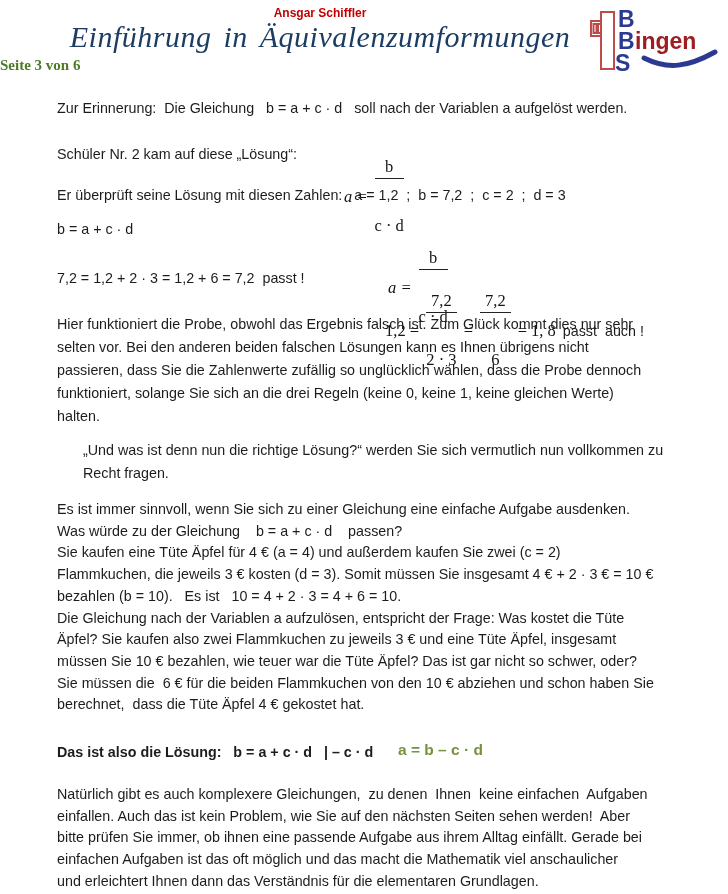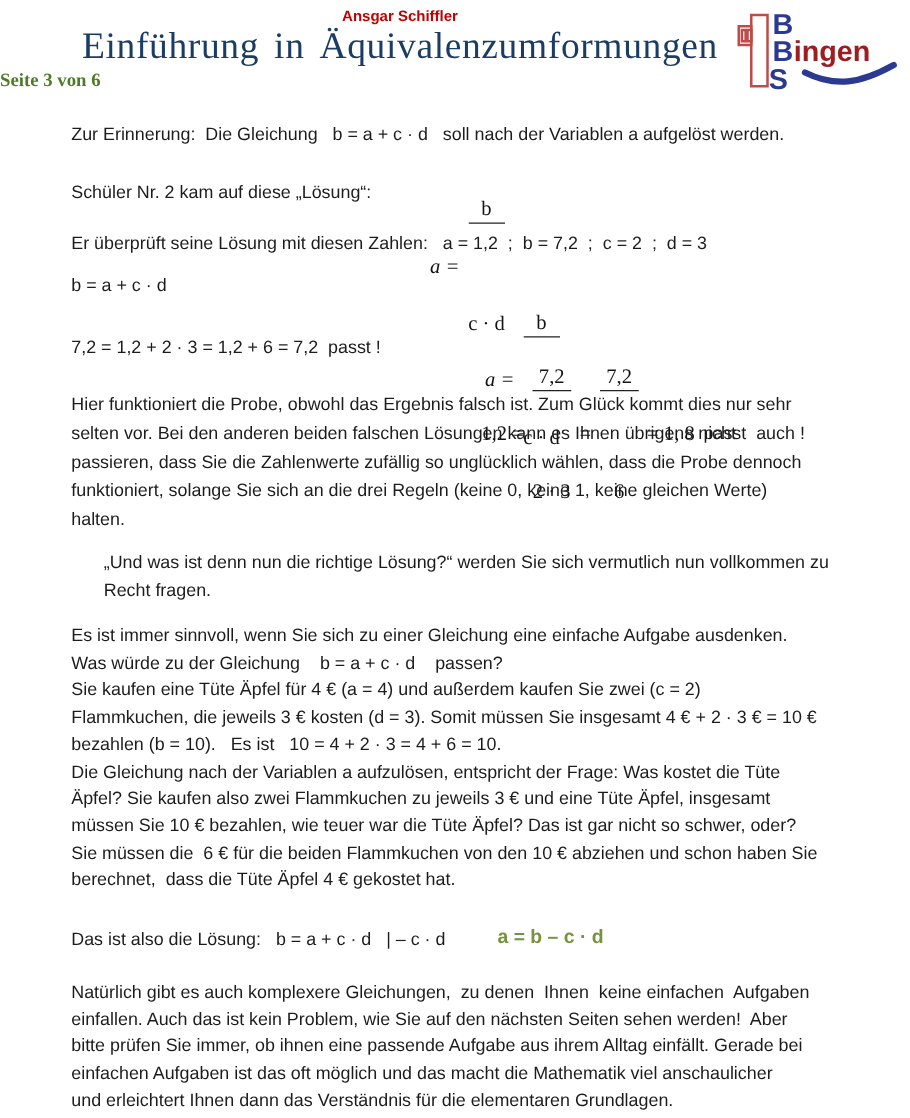--- a/index.html
+++ b/index.html
@@ -9,21 +9,21 @@
   }
   .abs{position:absolute;}
   
   .author{
     top:6px;left:0;width:640px;text-align:center;
     font-size:12px;font-weight:bold;color:#c00000;
   }
   .title{
     top:20px;left:0;width:640px;text-align:center;
     font-family:"Liberation Serif", serif;font-size:30px;color:#1c3d63;
-    word-spacing:4px;letter-spacing:0.5px;
+    word-spacing:4px;letter-spacing:0.5px;font-style:italic;
   }
   .page-info{
     top:57px;left:0;width:640px;text-align:left;
     font-family:"Liberation Serif", serif;font-size:15px;font-weight:bold;color:#4e7b27;
   }
   .logo{top:6px;left:588px;width:130px;height:72px;}
   .logo text{font-family:"Liberation Sans", sans-serif;font-weight:bold;}
   
   .t{
     font-size:14.3px;line-height:22px;white-space:pre-wrap;color:#1c1c1c;
@@ -31,21 +31,21 @@
   .p23{line-height:23px;}
   .p217{line-height:21.7px;}
   
   .math{
     font-family:"Liberation Serif", serif;font-size:16.5px;color:#141414;
     display:inline-flex;align-items:center;gap:7px;white-space:pre;
   }
   .var{font-style:italic;}
   .frac{display:inline-block;text-align:center;line-height:1.12;}
   .frac .num{display:block;border-bottom:1.4px solid #222;padding:0 5px 1.5px;}
-  .frac .den{display:block;padding-top:1.5px;margin-top:33px;}
+  .frac .den{display:block;padding-top:1.5px;}
   .note{
     font-family:"Liberation Sans", sans-serif;font-size:14.3px;color:#1c1c1c;
     margin-left:0;white-space:pre-wrap;
   }
   .green-eq{
     position:absolute;left:398px;top:0;
     font-size:15.5px;font-weight:bold;color:#76923c;white-space:pre;
   }
 </style>
 </head>
@@ -121,21 +121,21 @@
 Sie kaufen eine Tüte Äpfel für 4 € (a = 4) und außerdem kaufen Sie zwei (c = 2)
 Flammkuchen, die jeweils 3 € kosten (d = 3). Somit müssen Sie insgesamt 4 € + 2 · 3 € = 10 €
 bezahlen (b = 10).   Es ist   10 = 4 + 2 · 3 = 4 + 6 = 10.
 Die Gleichung nach der Variablen a aufzulösen, entspricht der Frage: Was kostet die Tüte
 Äpfel? Sie kaufen also zwei Flammkuchen zu jeweils 3 € und eine Tüte Äpfel, insgesamt
 müssen Sie 10 € bezahlen, wie teuer war die Tüte Äpfel? Das ist gar nicht so schwer, oder?
 Sie müssen die  6 € für die beiden Flammkuchen von den 10 € abziehen und schon haben Sie
 berechnet,  dass die Tüte Äpfel 4 € gekostet hat.</div>
 
 <div class="abs" style="top:741px;left:0;width:728px;height:24px;">
-  <div class="abs t" style="top:0;left:57px;">Das ist also die Lösung:   b = a + c · d   | – c · d</div>
+  <div class="abs t" style="top:0;left:57px;font-weight:bold;">Das ist also die Lösung:   b = a + c · d   | – c · d</div>
   <div class="green-eq">a = b – c · d</div>
 </div>
 
 <div class="abs t p217" style="top:784px;left:57px;width:672px;">Natürlich gibt es auch komplexere Gleichungen,  zu denen  Ihnen  keine einfachen  Aufgaben
 einfallen. Auch das ist kein Problem, wie Sie auf den nächsten Seiten sehen werden!  Aber
 bitte prüfen Sie immer, ob ihnen eine passende Aufgabe aus ihrem Alltag einfällt. Gerade bei
 einfachen Aufgaben ist das oft möglich und das macht die Mathematik viel anschaulicher
 und erleichtert Ihnen dann das Verständnis für die elementaren Grundlagen.</div>
 
 </body></html>

